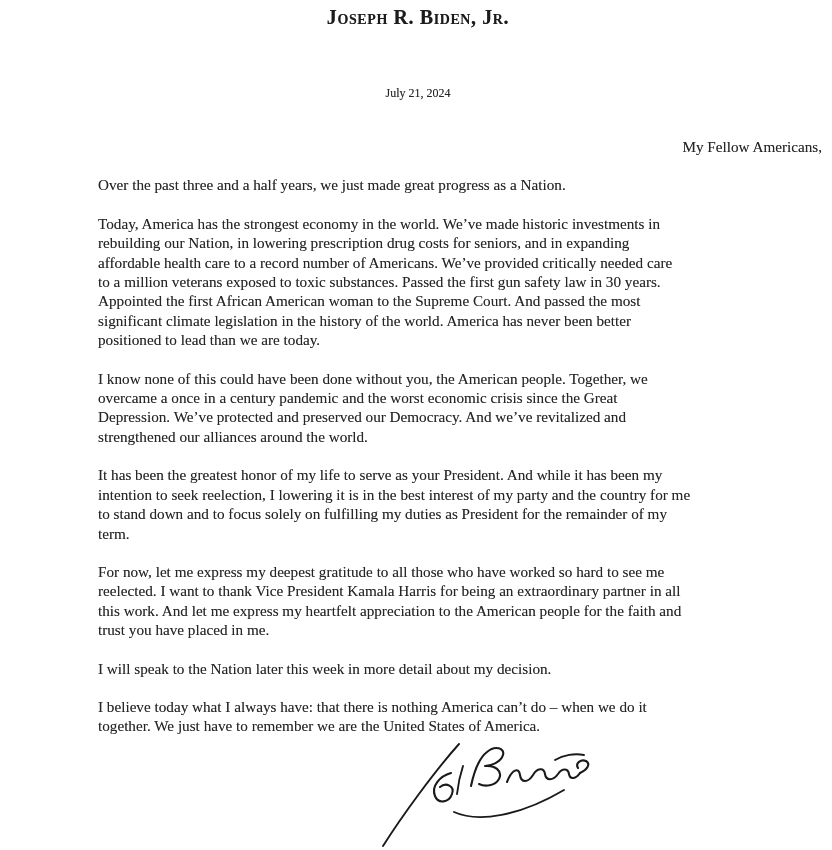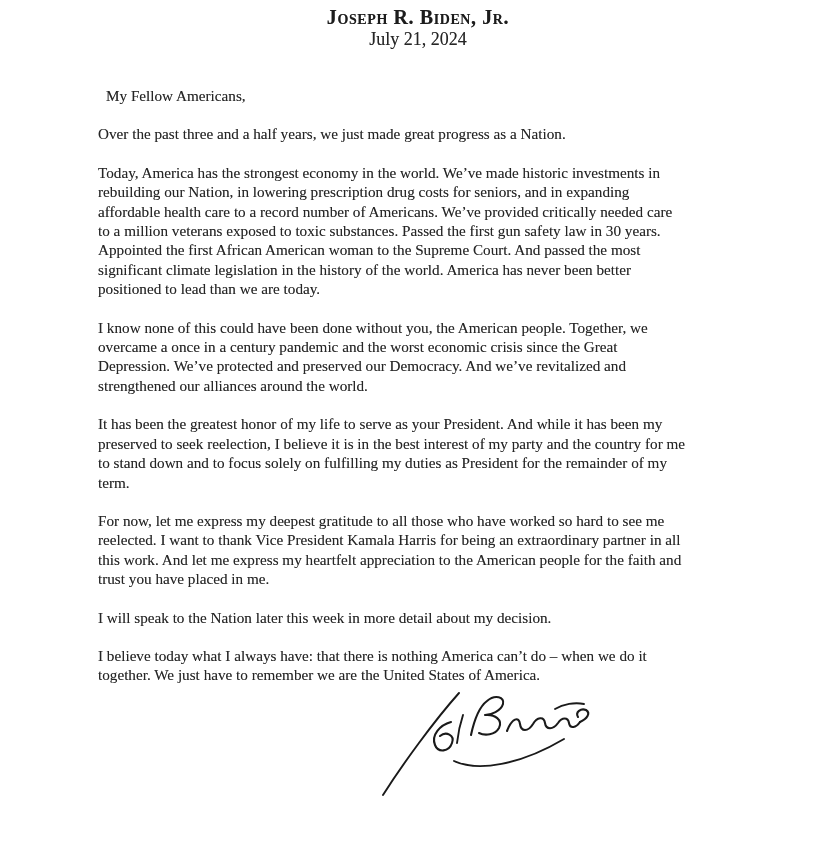--- a/index.html
+++ b/index.html
@@ -30,33 +30,35 @@
     margin: 0;
     padding-top: 6px;
     font-size: 20px;
     font-weight: 600;
     font-variant: small-caps;
     letter-spacing: 0.6px;
     color: #1c1c1c;
     text-shadow: 0 0 0.4px rgba(20,20,20,0.45);
   }
   .date-line {
-    font-size: 18px;
+    margin-top: 57px;
+    font-size: 12px;
     color: #262626;
     text-shadow: 0 0 0.3px rgba(30,30,30,0.4);
   }
   .body-col {
     width: 724px;
     margin-top: 36px;
     font-size: 15.2px;
     line-height: 19.4px;
     text-shadow: 0 0 0.3px rgba(30,30,30,0.4);
   }
   .salutation {
-    margin: 8px;
+    margin: 0;
+    text-align: right;
   }
   .para {
     margin: 19px 0 0 0;
     white-space: pre-line;
   }
   .signature-wrap {
     position: relative;
     margin-left: 280px;
     margin-top: 4px;
     width: 226px;
@@ -88,21 +90,21 @@
 Appointed the first African American woman to the Supreme Court. And passed the most
 significant climate legislation in the history of the world. America has never been better
 positioned to lead than we are today.</p>
 
     <p class="para">I know none of this could have been done without you, the American people. Together, we
 overcame a once in a century pandemic and the worst economic crisis since the Great
 Depression. We’ve protected and preserved our Democracy. And we’ve revitalized and
 strengthened our alliances around the world.</p>
 
     <p class="para">It has been the greatest honor of my life to serve as your President. And while it has been my
-preserved to seek reelection, I believe it is in the best interest of my party and the country for me
+intention to seek reelection, I lowering it is in the best interest of my party and the country for me
 to stand down and to focus solely on fulfilling my duties as President for the remainder of my
 term.</p>
 
     <p class="para">For now, let me express my deepest gratitude to all those who have worked so hard to see me
 reelected. I want to thank Vice President Kamala Harris for being an extraordinary partner in all
 this work. And let me express my heartfelt appreciation to the American people for the faith and
 trust you have placed in me.</p>
 
     <p class="para">I will speak to the Nation later this week in more detail about my decision.</p>
 

